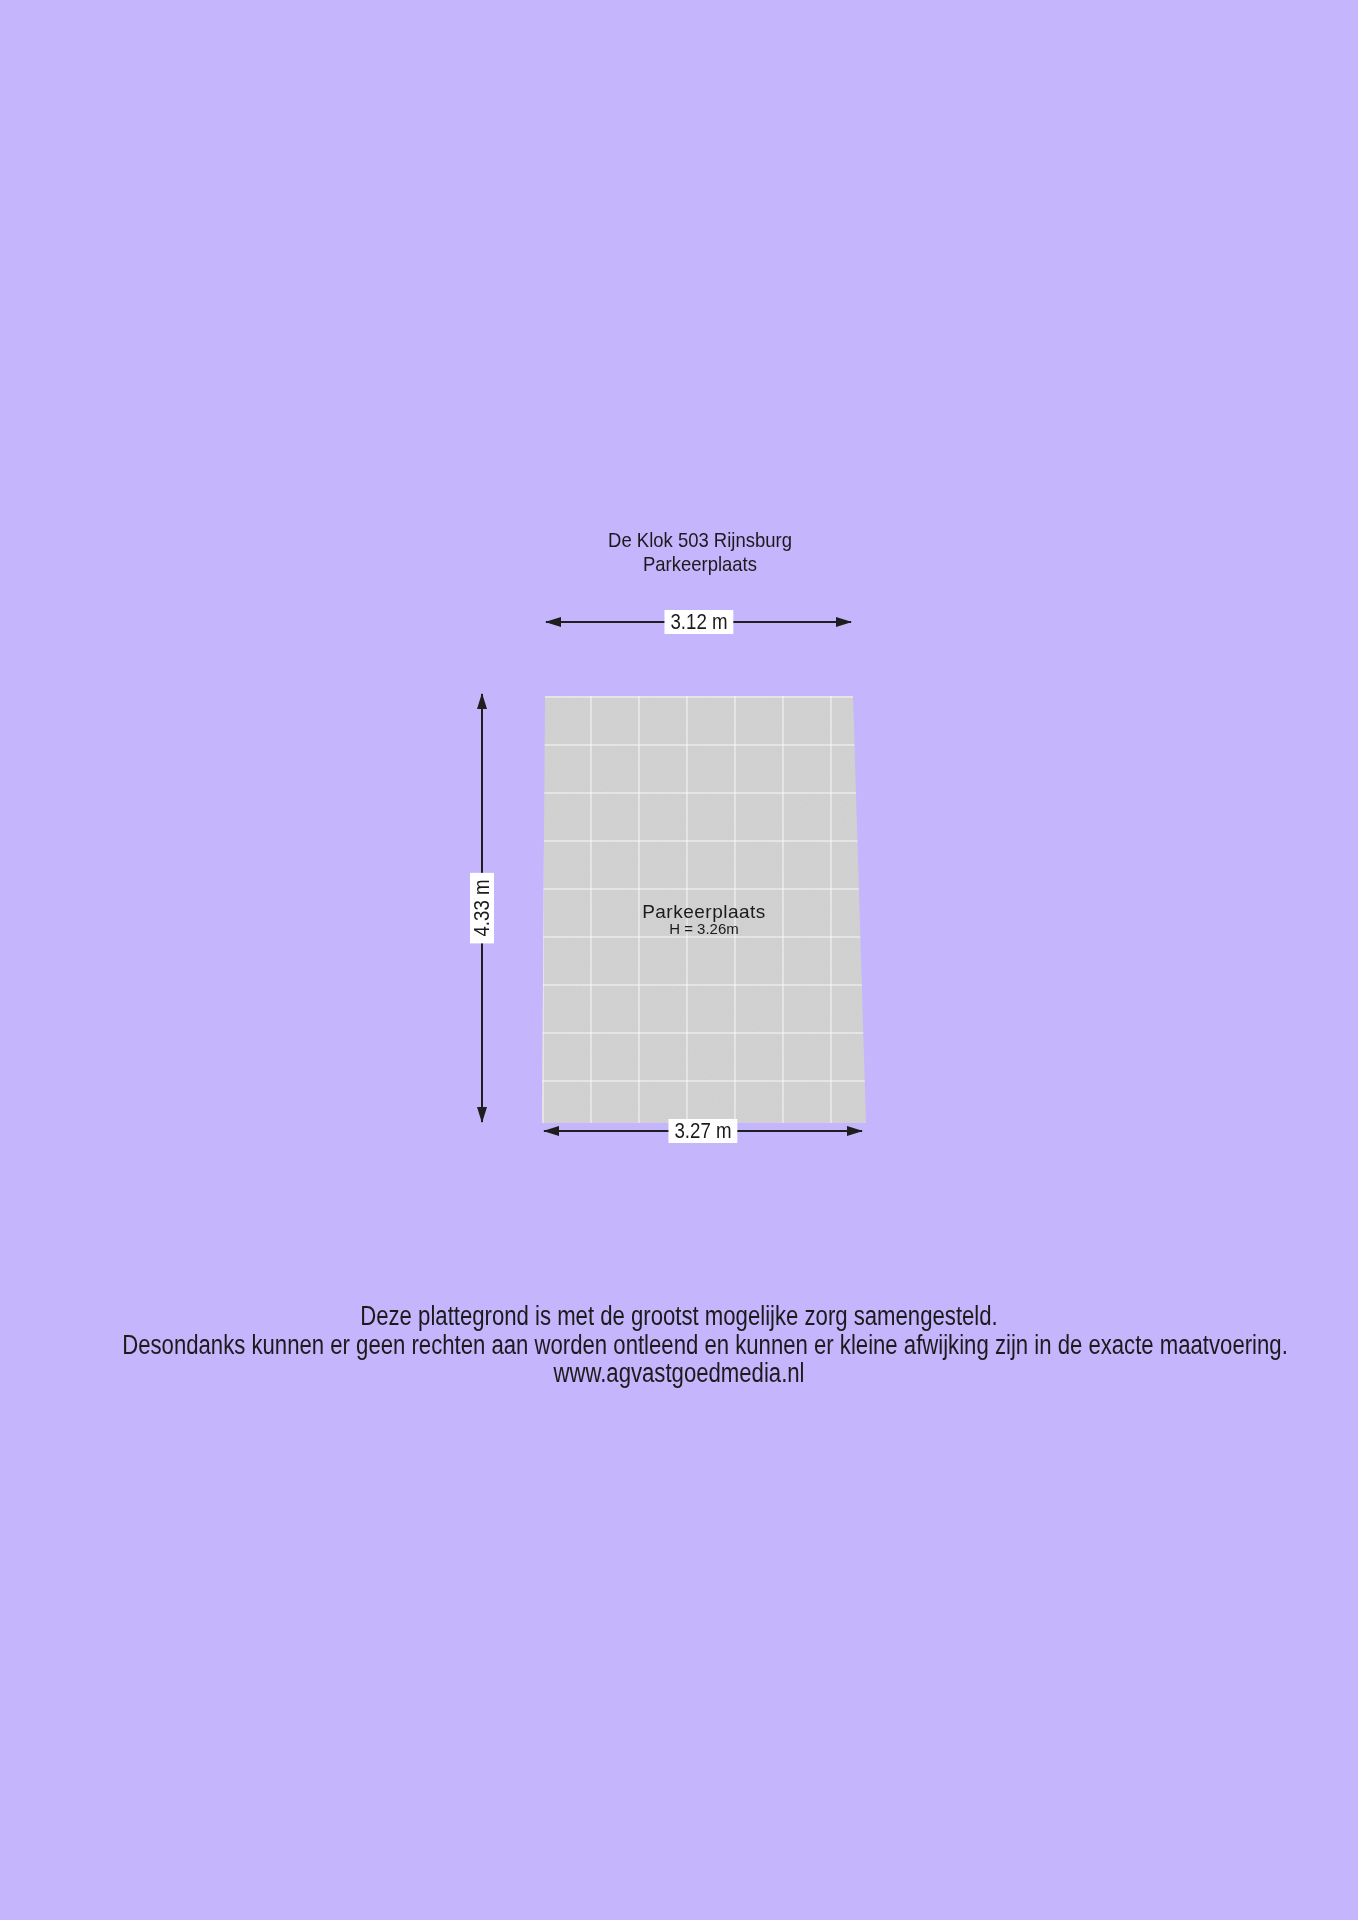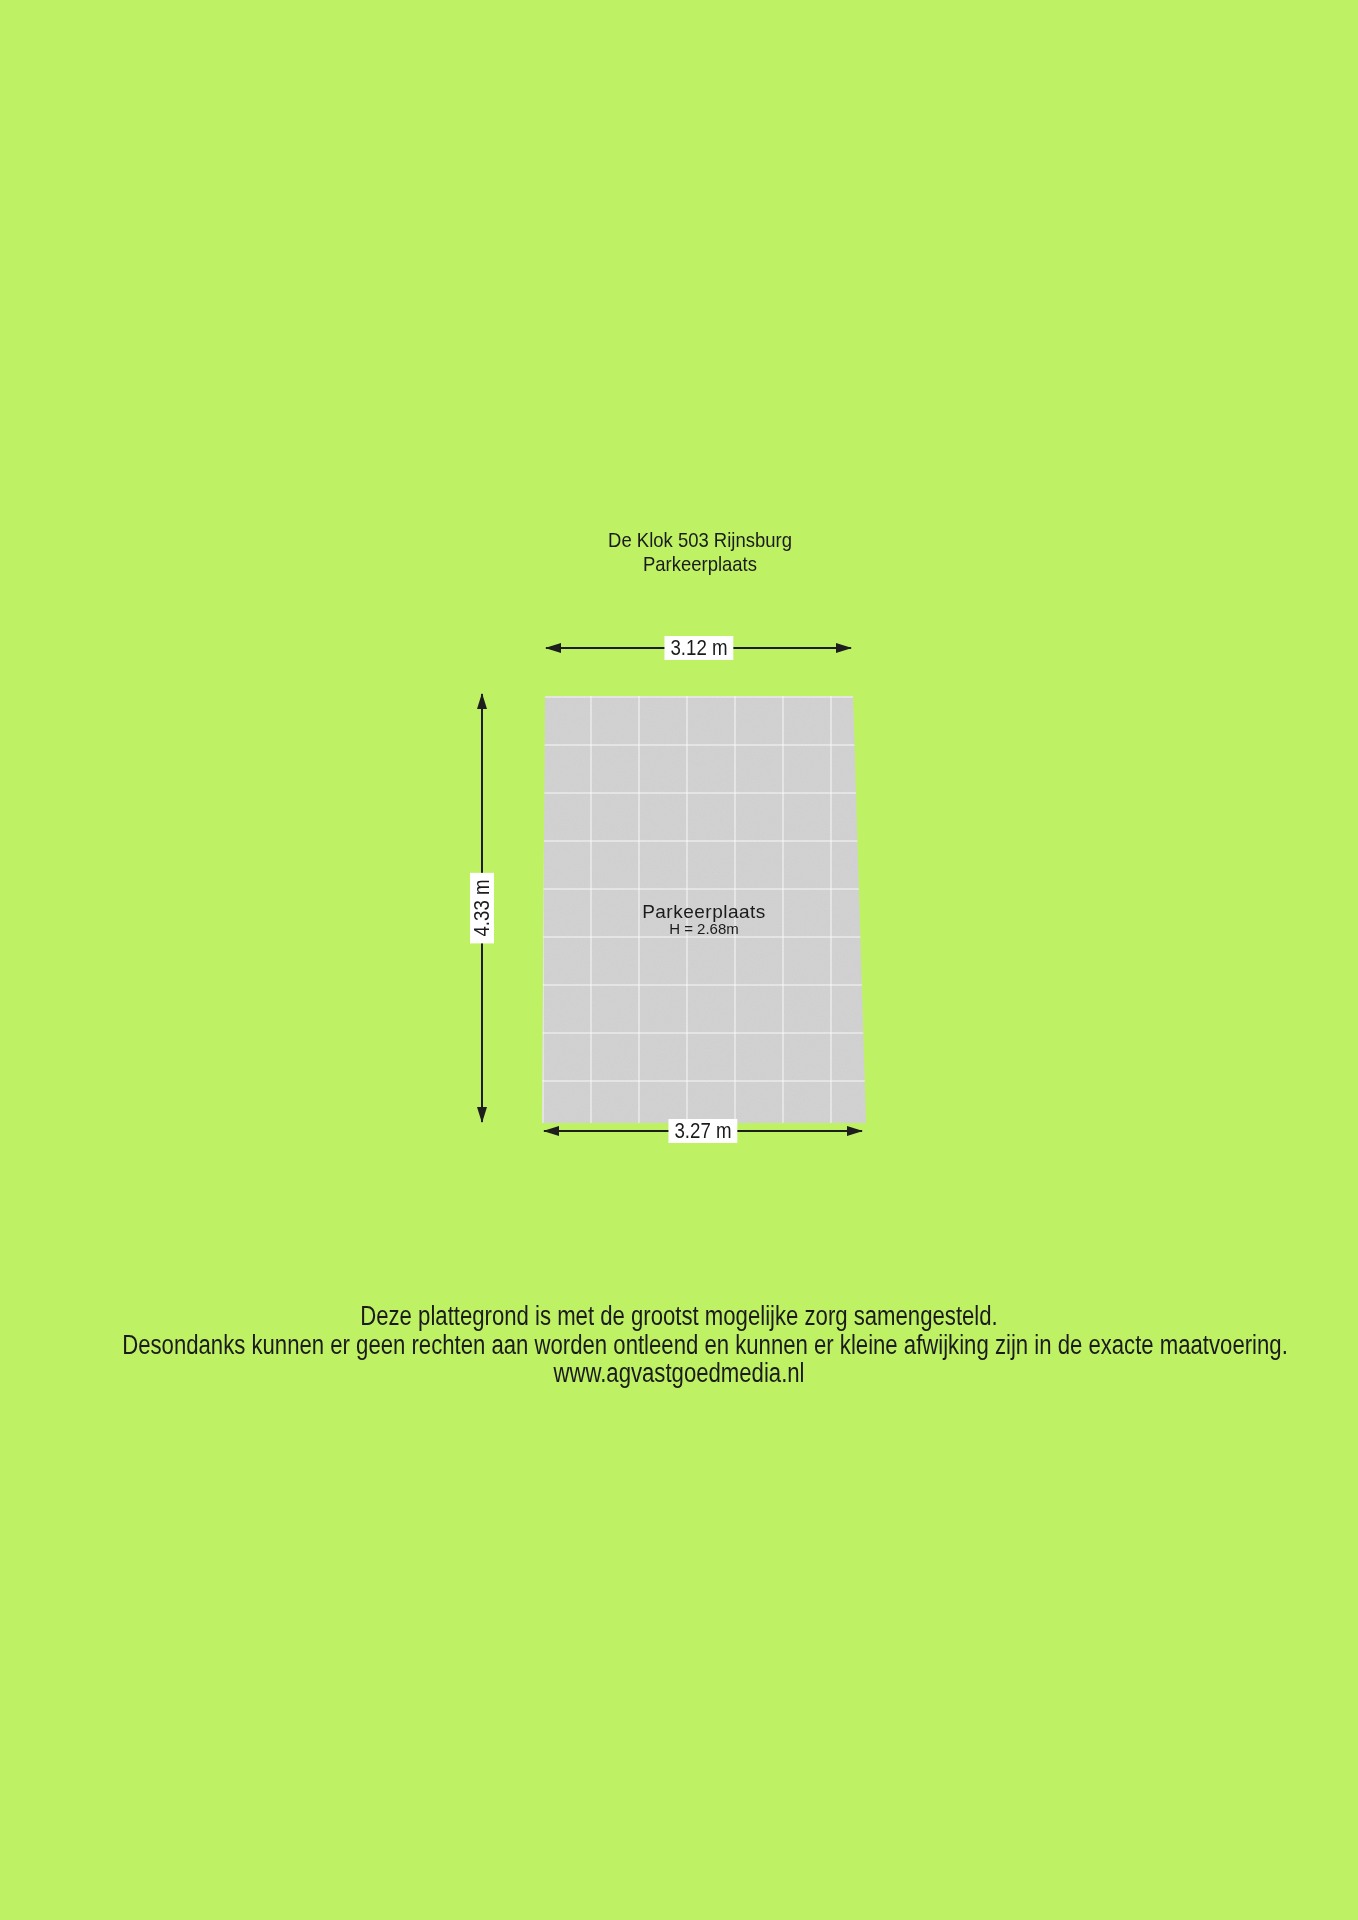--- a/index.html
+++ b/index.html
@@ -1,36 +1,36 @@
 <!DOCTYPE html>
 <html><head>
 <meta charset="utf-8">
 <style>
   html,body{margin:0;padding:0;background:#ffffff;}
-  .canvas{position:relative;width:1358px;height:1920px;background:#bef264;overflow:hidden;
+  .canvas{position:relative;width:1358px;height:1920px;background:#c4b5fd;overflow:hidden;
           font-family:"Liberation Sans","DejaVu Sans",sans-serif;color:#1b1b1b;}
 
   
   .title{position:absolute;left:450px;top:528px;width:500px;text-align:center;
          font-size:21px;line-height:24px;transform:scaleX(0.88);transform-origin:center top;
          white-space:nowrap;}
 
   
   .hdim{position:absolute;height:18px;}
   .hdim .hline{position:absolute;left:1px;right:1px;top:8px;height:2px;background:#1e1e1e;}
   .ah{position:absolute;width:0;height:0;}
   .ah-left{left:0;top:50%;transform:translateY(-50%);
            border-top:5px solid transparent;border-bottom:5px solid transparent;
            border-right:16px solid #1e1e1e;}
   .ah-right{right:0;top:50%;transform:translateY(-50%);
             border-top:5px solid transparent;border-bottom:5px solid transparent;
             border-left:16px solid #1e1e1e;}
   .dlabel{position:absolute;left:50%;top:50%;transform:translate(-50%,-50%) scaleX(0.85);
           background:#ffffff;padding:0 7px;font-size:22px;line-height:24px;white-space:nowrap;}
-  .hdim.top{left:545px;top:639px;width:307px;}
+  .hdim.top{left:545px;top:613px;width:307px;}
   .hdim.bottom{left:543px;top:1122px;width:320px;}
 
   
   .vdim{position:absolute;left:472px;top:693px;width:20px;height:430px;}
   .vdim .vline{position:absolute;top:1px;bottom:1px;left:9px;width:2px;background:#1e1e1e;}
   .ah-up{left:50%;top:0;transform:translateX(-50%);
          border-left:5px solid transparent;border-right:5px solid transparent;
          border-bottom:16px solid #1e1e1e;}
   .ah-down{left:50%;bottom:0;transform:translateX(-50%);
            border-left:5px solid transparent;border-right:5px solid transparent;
@@ -83,21 +83,21 @@
   <div class="parking">
     <svg class="noise" xmlns="http://www.w3.org/2000/svg" width="324" height="427">
       <filter id="grain">
         <feTurbulence type="fractalNoise" baseFrequency="0.85" numOctaves="2" stitchTiles="stitch"></feTurbulence>
         <feColorMatrix type="saturate" values="0"></feColorMatrix>
       </filter>
       <rect width="100%" height="100%" filter="url(#grain)"></rect>
     </svg>
     <div class="room-label">
       <div class="room-name">Parkeerplaats</div>
-      <div class="room-height">H = 2.68m</div>
+      <div class="room-height">H = 3.26m</div>
     </div>
   </div>
 
   <div class="hdim bottom">
     <div class="hline"></div>
     <span class="ah ah-left"></span>
     <span class="ah ah-right"></span>
     <span class="dlabel">3.27 m</span>
   </div>
 

